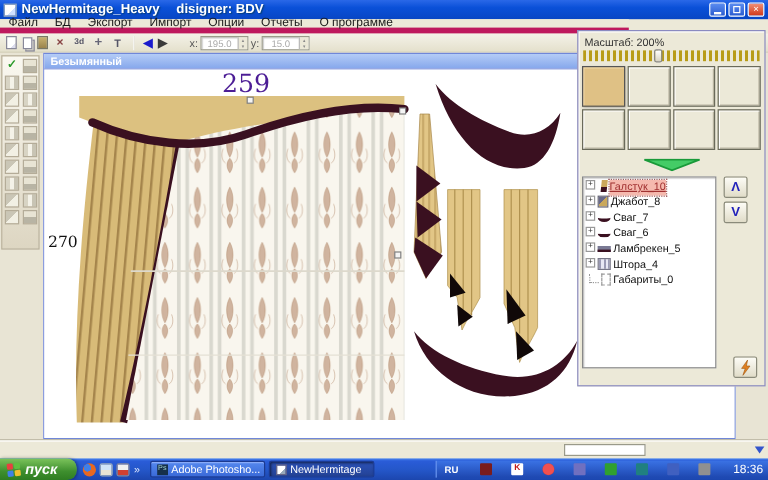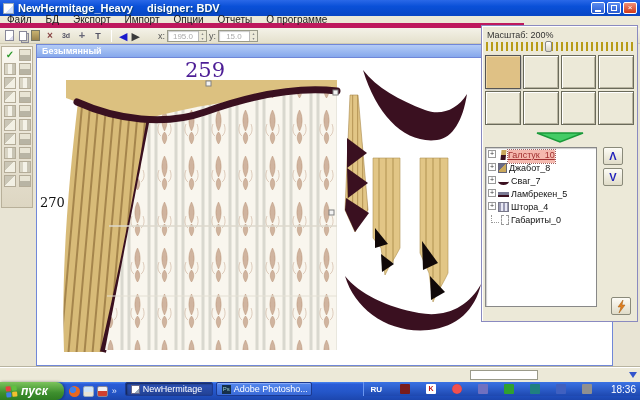--- a/index.html
+++ b/index.html
@@ -112,21 +112,21 @@
   .statusbar { position:absolute; left:0; top:323px; width:640px; height:15px;
     background:#ece9d8; border-top:1px solid #fff; box-shadow:0 -1px 0 #b8b4a0; }
   .statusbox { position:absolute; left:470px; top:2px; width:68px; height:10px;
     background:#fff; border:1px solid #9a9a8a; }
   .statchev { position:absolute; left:629px; top:4px; width:0; height:0;
     border:4px solid transparent; border-top:6px solid #3355cc; }
 
   
   .taskbar { position:absolute; left:0; top:382px; width:640px; height:18px;
     background:linear-gradient(180deg,#4a86f0 0%,#2a5cd8 12%,#2456c8 55%,#1c46ae 100%);
-    display:flex; color:#fff; }
+    display:flex; align-items:center; color:#fff; }
   .startbtn { height:18px; padding:0 16px 0 6px; display:flex; align-items:center; gap:4px;
     background:linear-gradient(180deg,#7cc45c 0%,#3e8f2e 60%,#2e7d22 100%);
     border-radius:0 8px 8px 0; box-shadow:1px 0 3px #0006; font-weight:bold; font-style:italic; font-size:12px; }
   .winflag { width:11px; height:11px; display:grid; grid-template-columns:5px 5px; gap:1px; transform:rotate(-6deg); }
   .winflag i { display:block; height:5px; border-radius:1px; }
   .winflag i:nth-child(1){background:#e84040;} .winflag i:nth-child(2){background:#60c040;}
   .winflag i:nth-child(3){background:#4080e8;} .winflag i:nth-child(4){background:#f0c030;}
   .qlaunch { display:flex; align-items:center; gap:3px; padding:0 5px; }
   .qico { width:11px; height:11px; border-radius:2px; }
   .q-ff { background:radial-gradient(circle at 35% 35%,#4080e8 30%,#e86820 32%); border-radius:50%; }
@@ -334,20 +334,25 @@
             <span class="licon ic-jabot"></span>
             <span class="lbl">Джабот_8</span>
           </div>
           <div class="trow">
             <span class="expbox">+</span>
             <span class="licon ic-swag"></span>
             <span class="lbl">Сваг_7</span>
           </div>
           <div class="trow">
             <span class="expbox">+</span>
+            <span class="licon ic-swag"></span>
+            <span class="lbl">Сваг_6</span>
+          </div>
+          <div class="trow">
+            <span class="expbox">+</span>
             <span class="licon ic-lambrequin"></span>
             <span class="lbl">Ламбрекен_5</span>
           </div>
           <div class="trow">
             <span class="expbox">+</span>
             <span class="licon ic-curtain"></span>
             <span class="lbl">Штора_4</span>
           </div>
           <div class="trow">
             <span class="lcorner"></span>
@@ -382,27 +387,27 @@
           <i></i>
         </span>
       <span>пуск</span>
     </div>
     <div class="qlaunch">
       <span class="qico q-ff"></span>
       <span class="qico q-desk"></span>
       <span class="qico q-mail"></span>
       <span class="qmore">»</span>
     </div>
+    <div class="taskbtn">
+      <span class="tbico t-ps">Ps</span>
+      <span>Adobe Photosho...</span>
+    </div>
     <div class="taskbtn active">
       <span class="tbico t-nh"></span>
       <span>NewHermitage</span>
-    </div>
-    <div class="taskbtn">
-      <span class="tbico t-ps">Ps</span>
-      <span>Adobe Photosho...</span>
     </div>
     <div class="trayarea">
       <span class="lang">RU</span>
       <span class="tray tr1"></span>
       <span class="tray tr2">K</span>
       <span class="tray tr3"></span>
       <span class="tray tr4"></span>
       <span class="tray tr5"></span>
       <span class="tray tr6"></span>
       <span class="tray tr7"></span>

